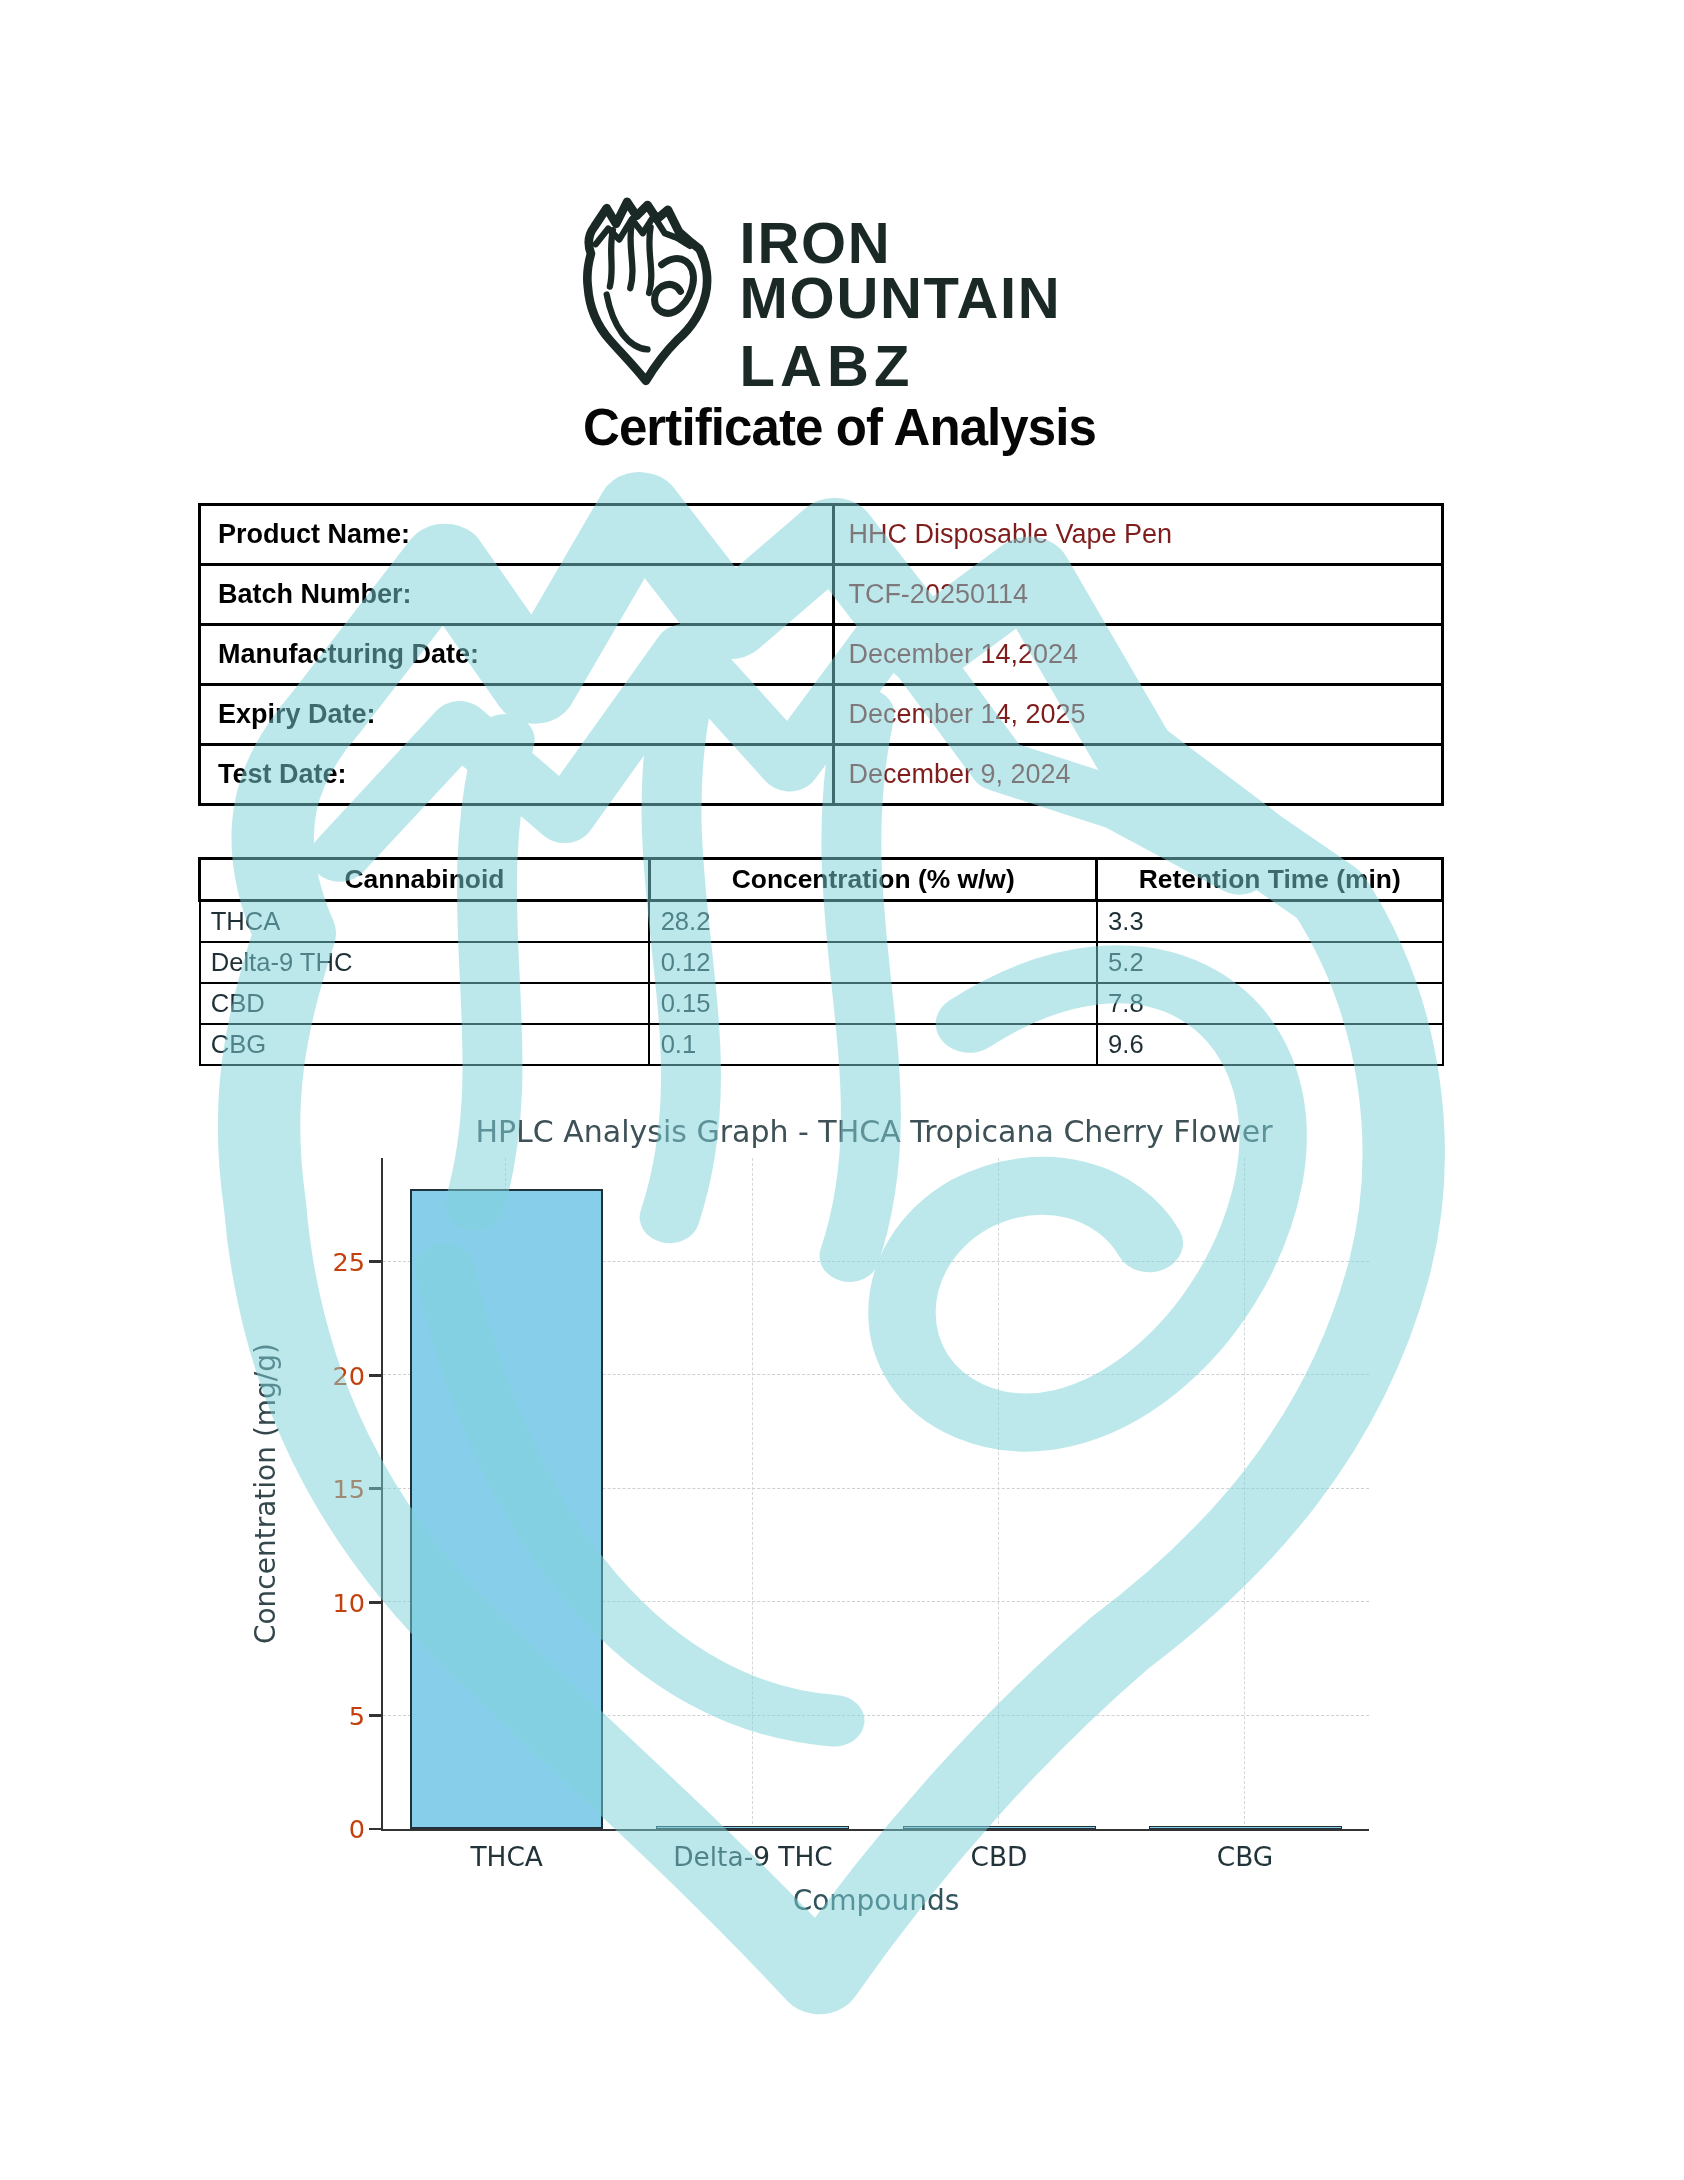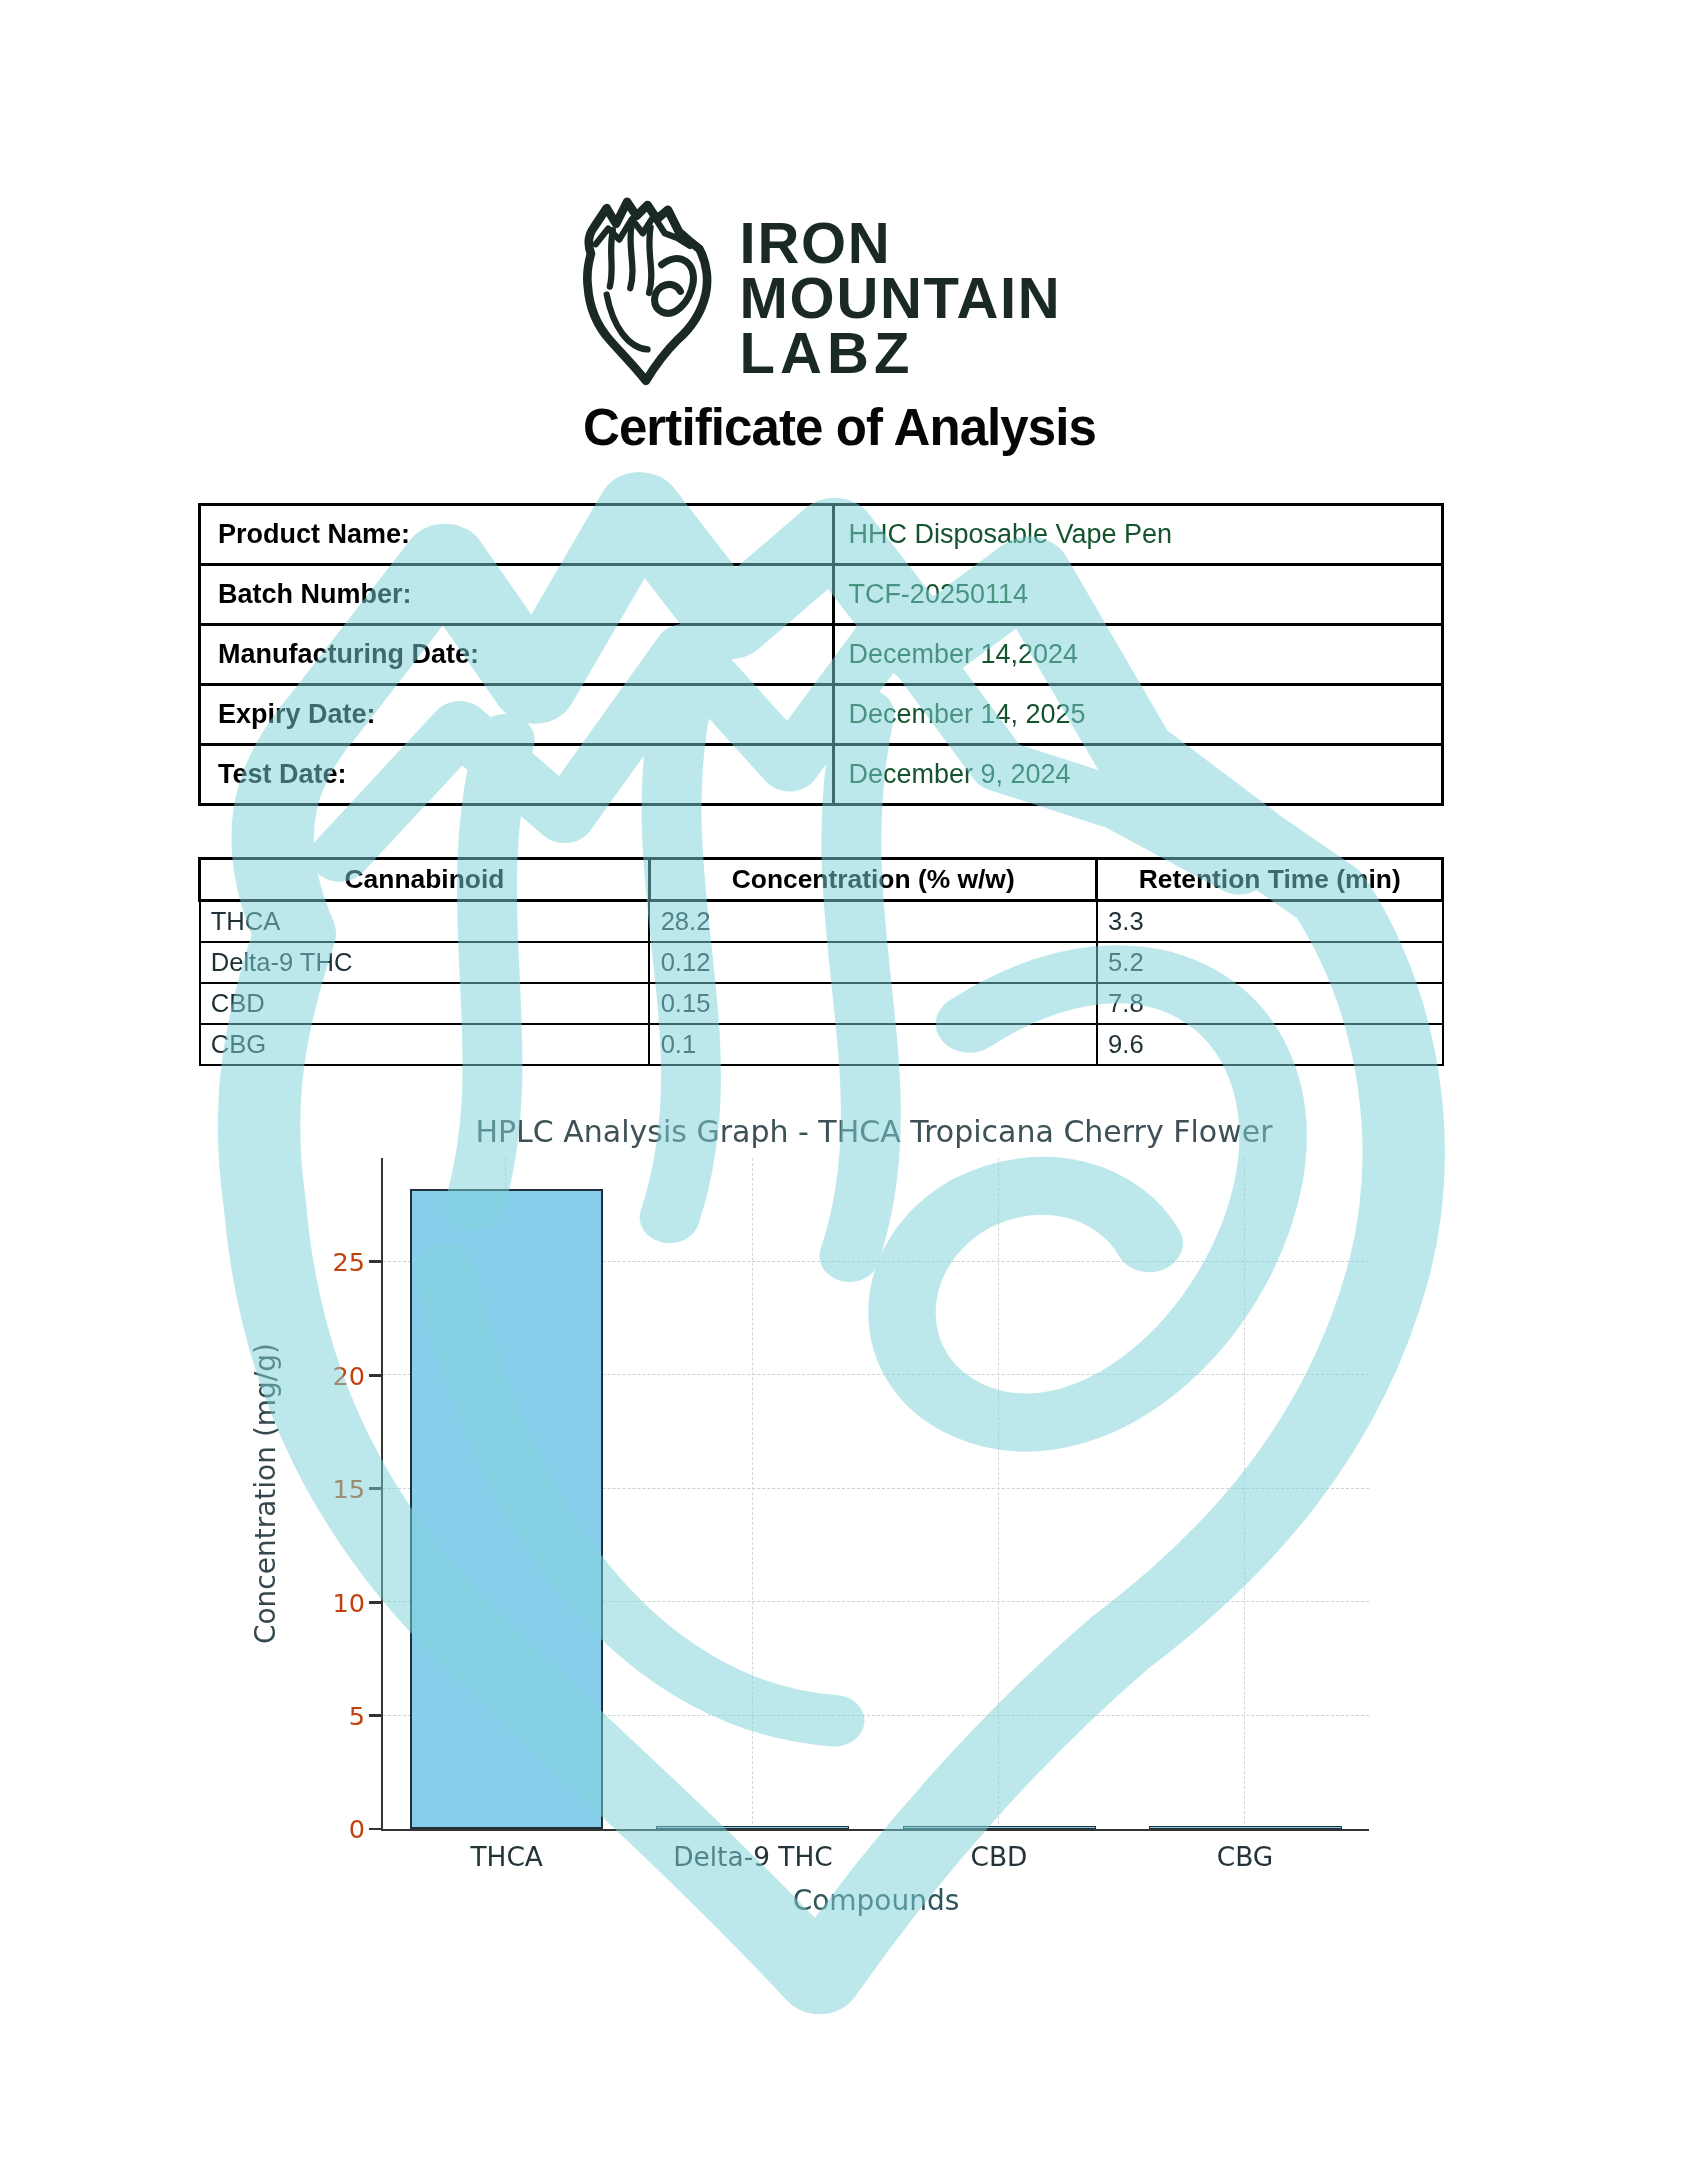--- a/index.html
+++ b/index.html
@@ -4,30 +4,30 @@
 <style>
   html,body{margin:0;padding:0;background:#ffffff;}
   .page{position:relative;width:1671px;height:2181px;background:#ffffff;overflow:hidden;
         font-family:"Liberation Sans", sans-serif;color:#111;}
 
   
   .logo-row{position:absolute;left:569px;top:193px;display:flex;align-items:flex-start;}
   .logo-mark{width:157px;height:203px;color:#1a2926;}
   .wordmark{margin-left:13.6px;margin-top:22px;font-weight:700;color:#1a2926;
             font-size:58px;line-height:55px;letter-spacing:1.7px;}
-  .wordmark .labz{letter-spacing:5.1px;}
+  .wordmark .labz{letter-spacing:5.1px;margin-top:13px;}
   .doc-title{position:absolute;left:0;top:394px;width:100%;margin:4px;text-align:center;
              font-size:51px;font-weight:700;letter-spacing:-0.9px;color:#060606;}
 
   
   table{border-collapse:collapse;table-layout:fixed;position:absolute;background:transparent;}
   .info-table{left:198px;top:503px;width:1246px;padding-left:6px;}
   .info-table td{border:3.4px solid #000;height:55px;font-size:27px;vertical-align:middle;}
   .info-table td.lbl{width:49.3%;font-weight:700;color:#000;padding-left:17px;}
-  .info-table td.val{padding-left:13.6px;color:#14532d;}
+  .info-table td.val{padding-left:13.6px;color:#7f1d1d;}
 
   .cann-table{left:198px;top:857px;width:1246px;}
   .cann-table th{border:3.4px solid #000;height:37px;font-size:26.4px;font-weight:700;
                  text-align:center;color:#000;}
   .cann-table td{border:2.6px solid #000;height:37px;font-size:25.6px;text-align:left;
                  padding-left:10.2px;color:#1e2f36;vertical-align:middle;}
   .cann-table col.c1{width:36.2%;} .cann-table col.c2{width:36%;} .cann-table col.c3{width:27.8%;}
 
   
   .chart-area{position:absolute;left:0;top:0;width:100%;height:100%;

